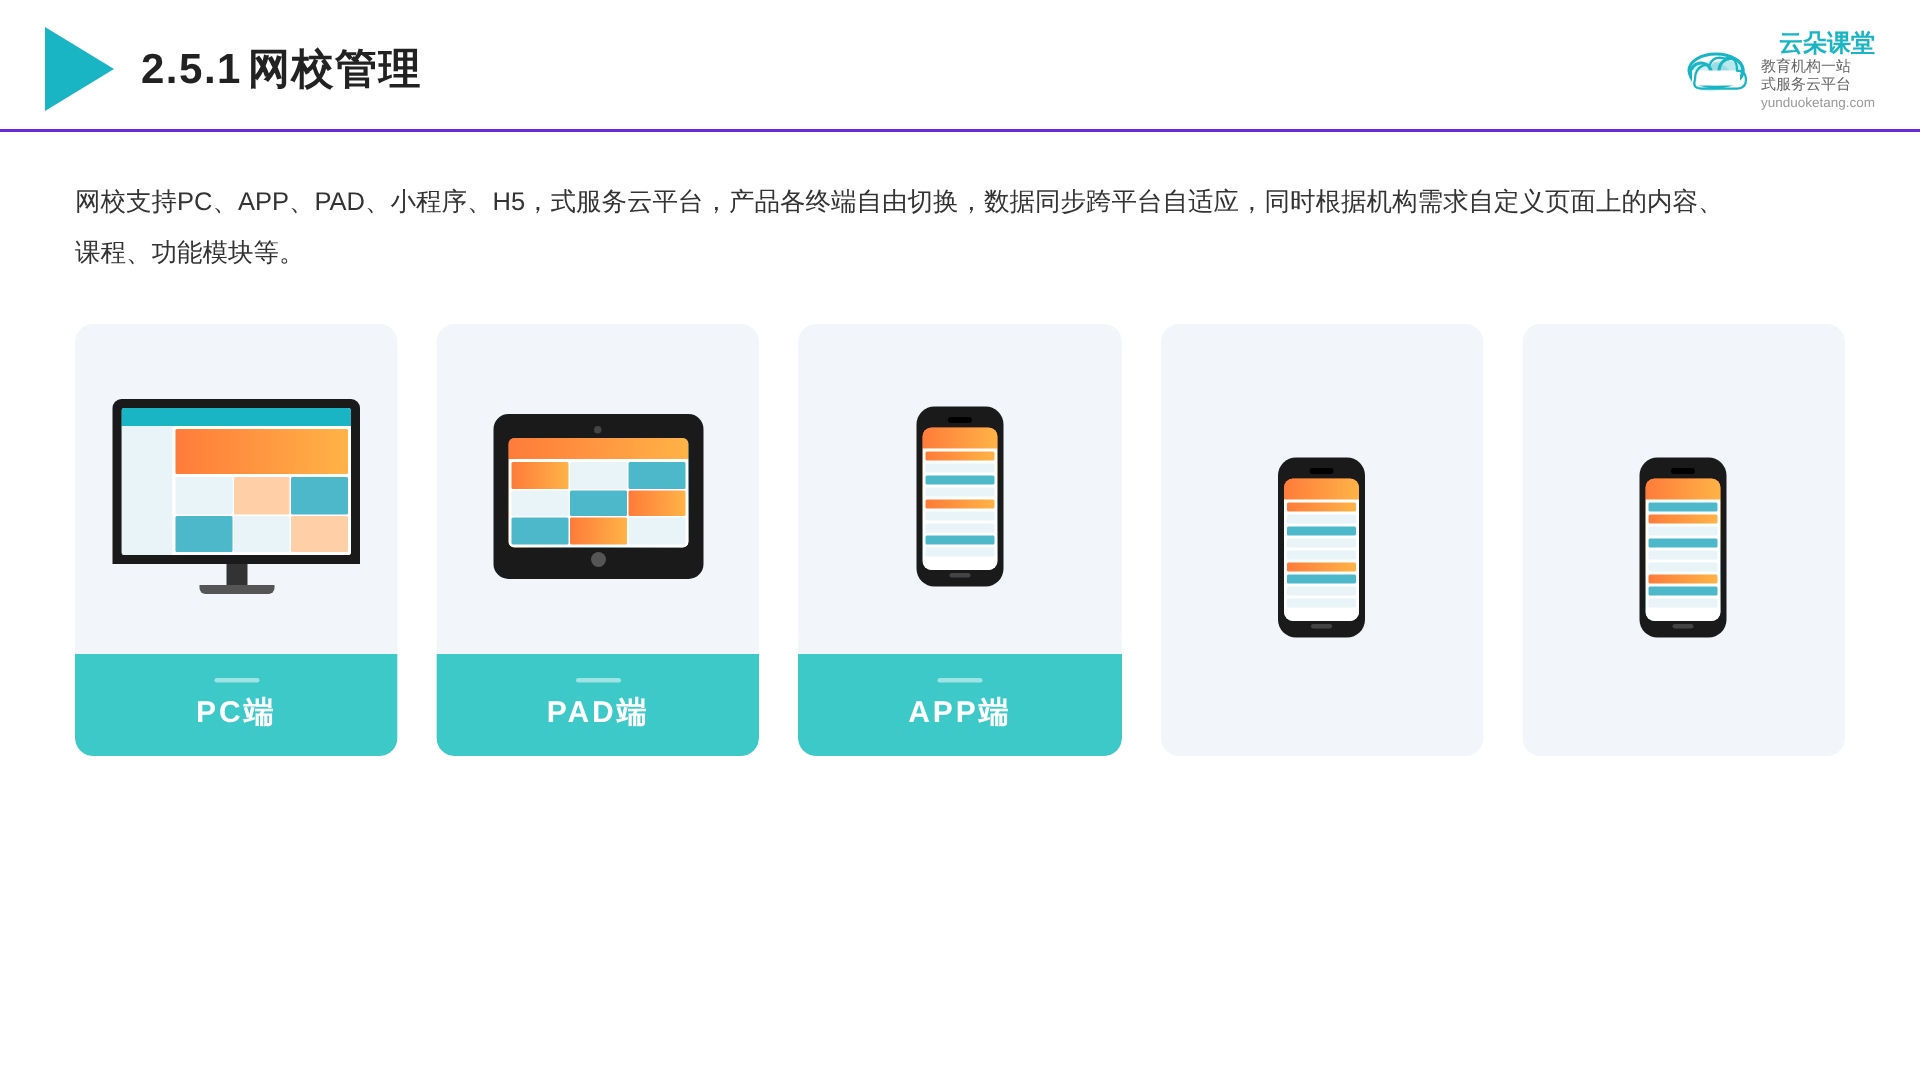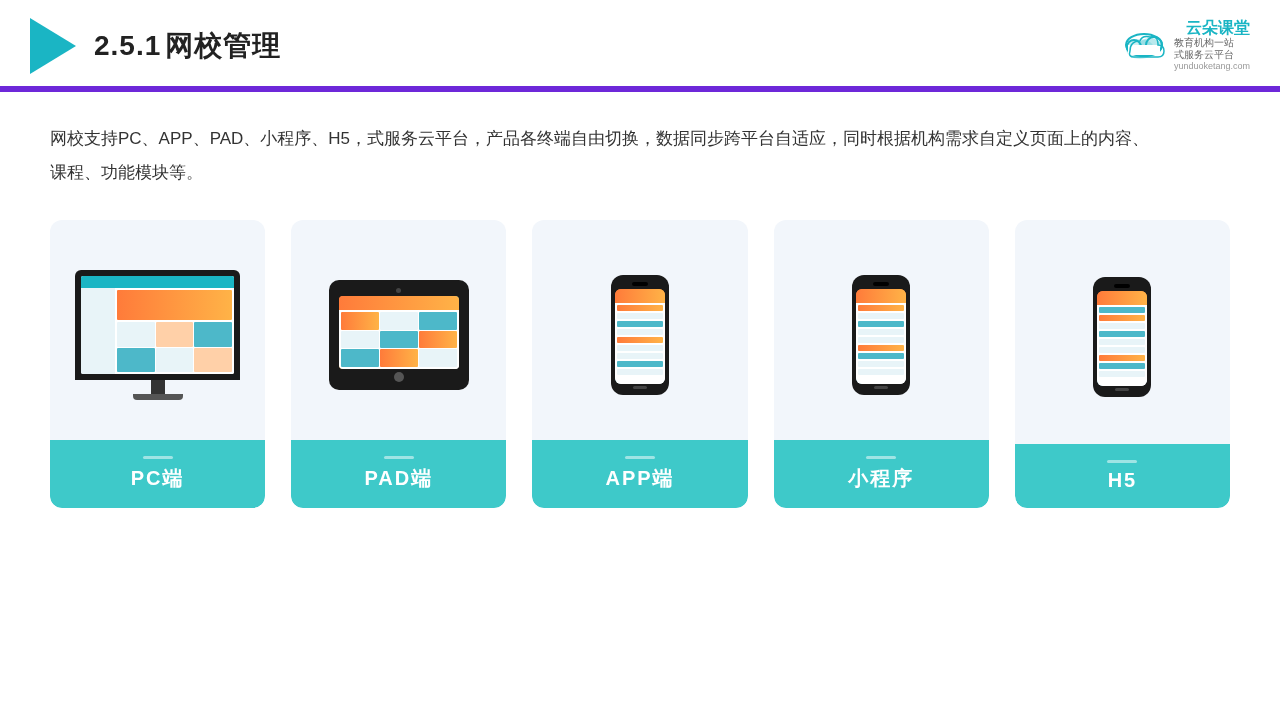--- a/index.html
+++ b/index.html
@@ -8,24 +8,24 @@
       height: 720px;
       background: #fff;
       font-family: 'Microsoft YaHei', '微软雅黑', sans-serif;
       overflow: hidden;
       position: relative;
     }
 
     
     .header {
       display: flex;
-      align-items: flex-start;
+      align-items: flex-end;
       justify-content: space-between;
       padding: 18px 30px 12px 30px;
-      border-bottom: 6px solid #6d28d9;
+      border-bottom: 2px solid #6d28d9;
       position: relative;
     }
     .header-left {
       display: flex;
       align-items: center;
       gap: 18px;
     }
     .logo-triangle {
       width: 0;
       height: 0;
@@ -495,24 +495,20 @@
                 <div class="mini-row orange"></div>
                 <div class="mini-row teal"></div>
                 <div class="mini-row"></div>
                 <div class="mini-row"></div>
               </div>
             </div>
           </div>
           <div class="mini-home"></div>
         </div>
       </div>
-      <div class="card-label">
-        <div class="card-label-line"></div>
-        <span>小程序</span>
-      </div>
     </div>
 
     <div class="device-card">
       <div class="device-image-area">
         <div class="mini-phone">
           <div class="mini-phone-notch"></div>
           <div class="mini-phone-screen">
             <div class="mini-phone-screen-inner">
               <div class="mini-top-bar"></div>
               <div class="mini-content">
@@ -524,20 +520,16 @@
                 <div class="mini-row"></div>
                 <div class="mini-row orange"></div>
                 <div class="mini-row teal"></div>
                 <div class="mini-row"></div>
               </div>
             </div>
           </div>
           <div class="mini-home"></div>
         </div>
       </div>
-      <div class="card-label">
-        <div class="card-label-line"></div>
-        <span>H5</span>
-      </div>
     </div>
 
   </div>
 </div>
 
 </body></html>

